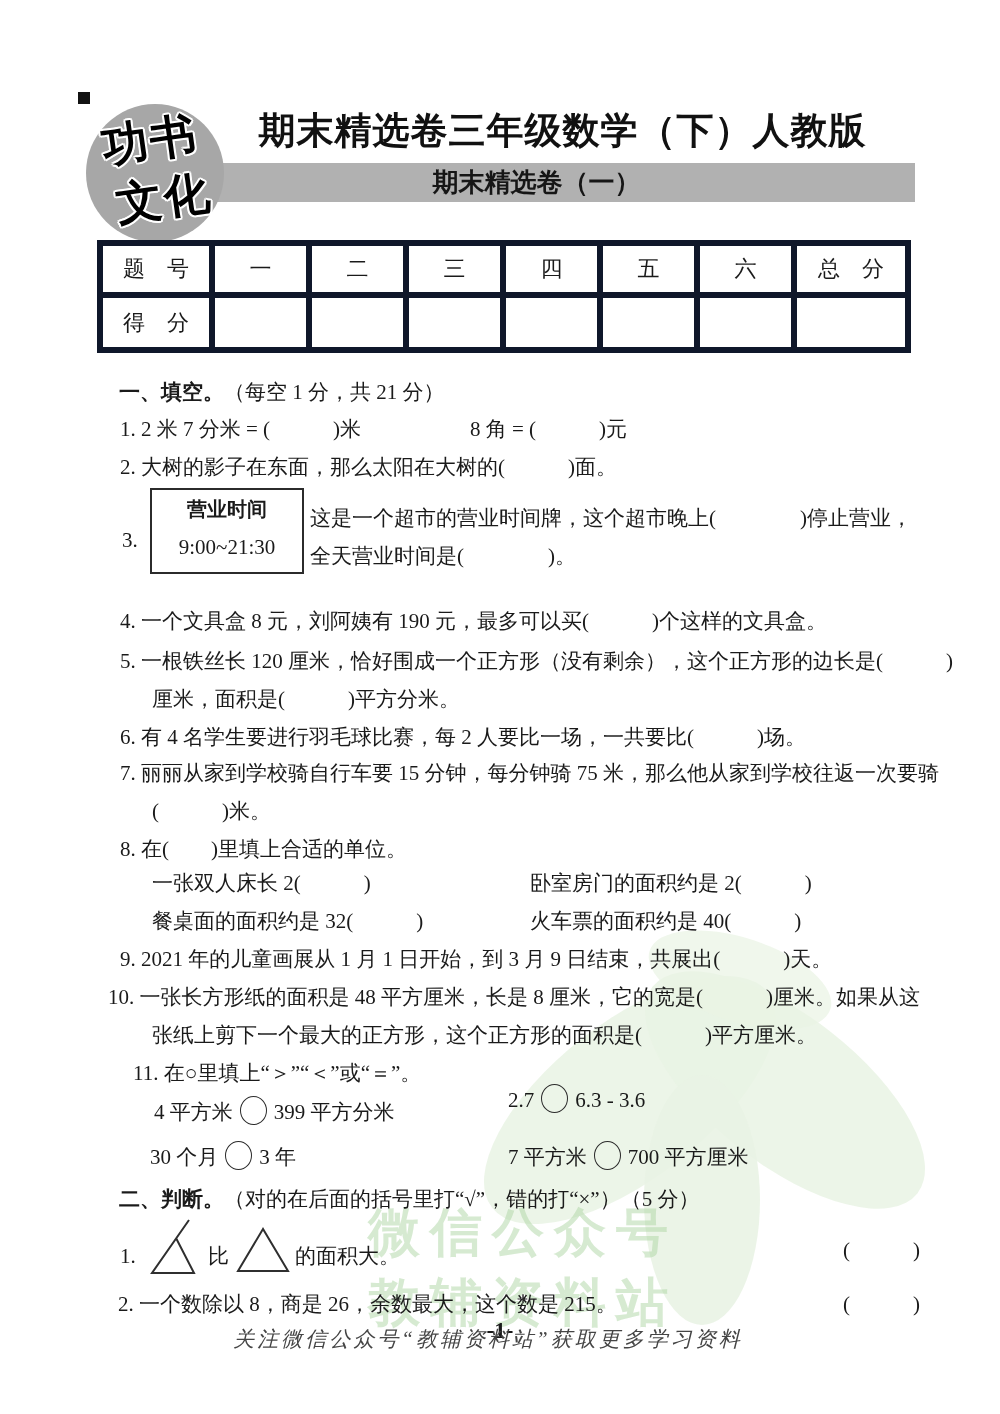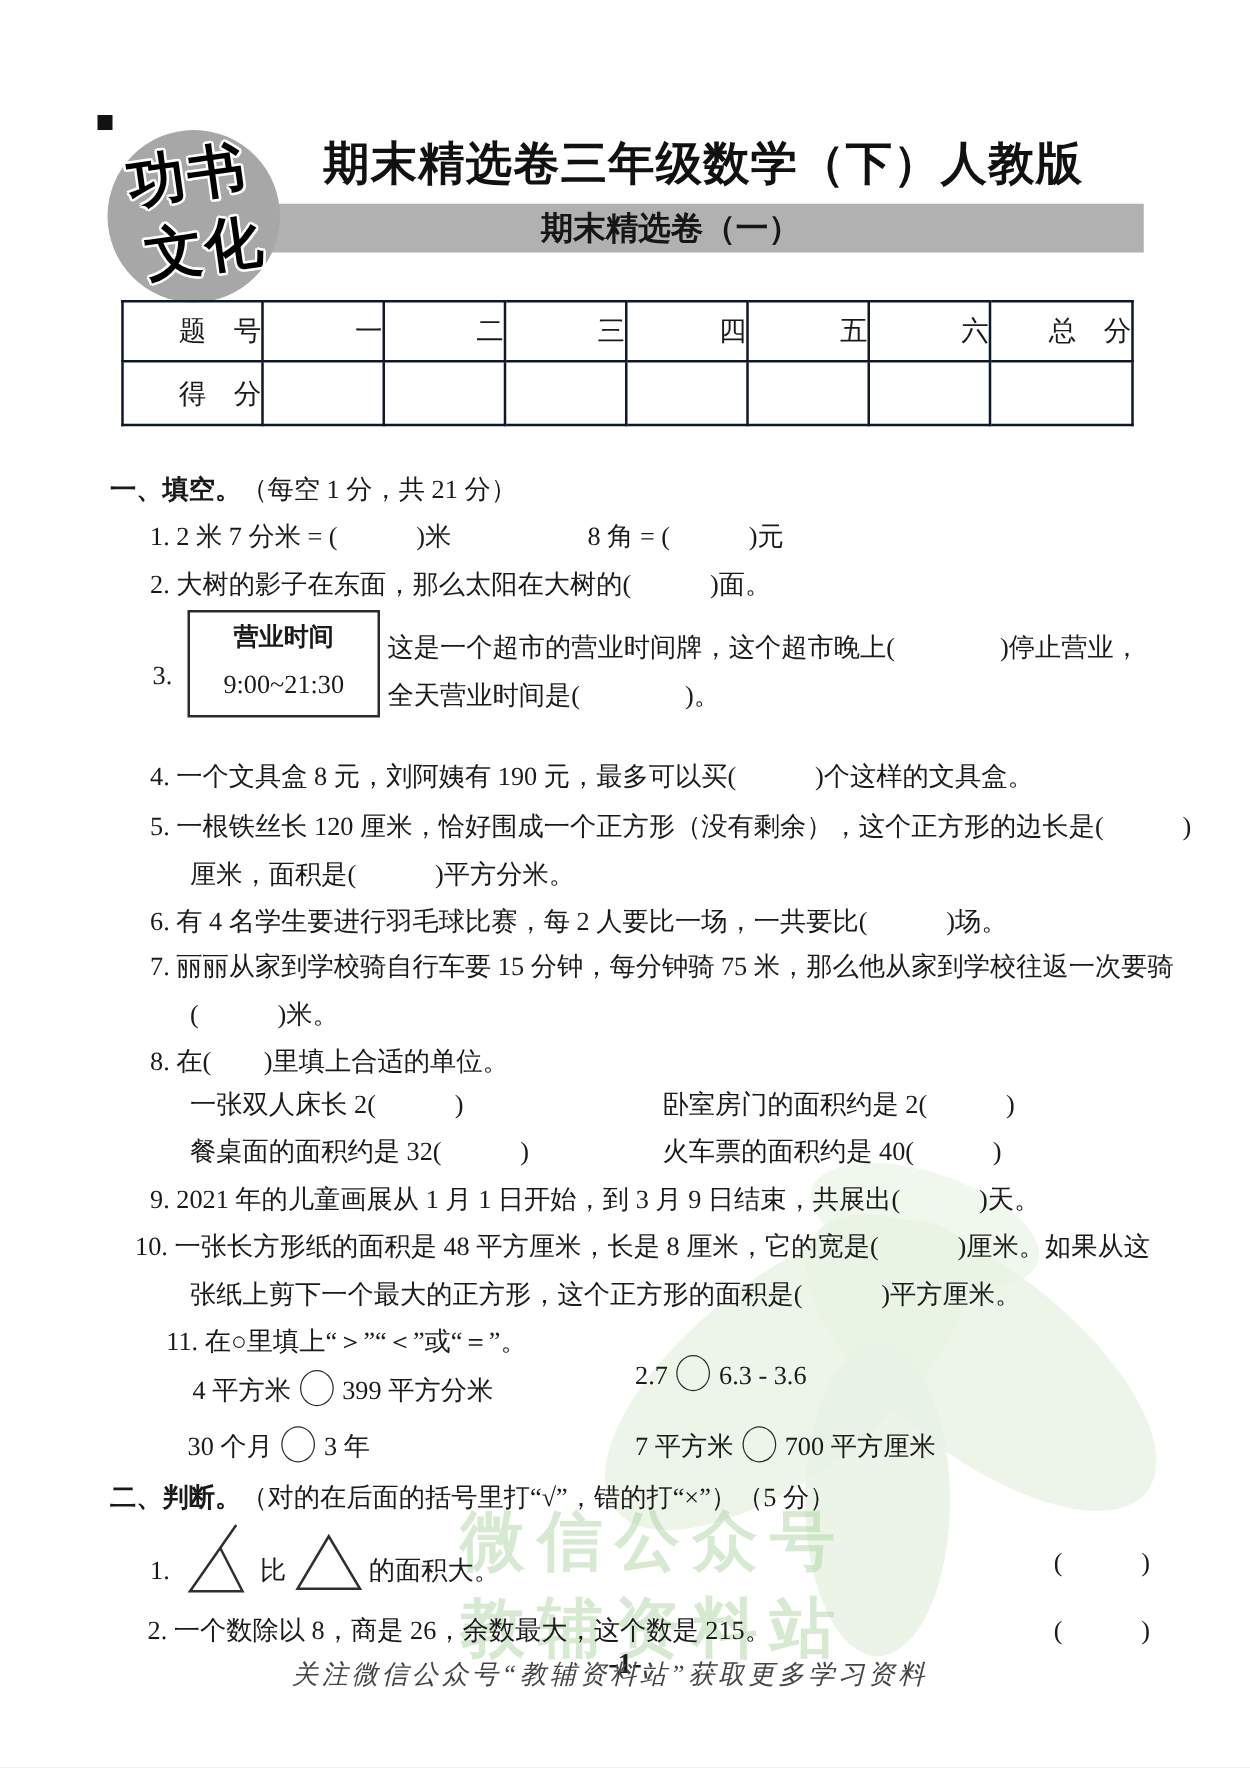--- a/index.html
+++ b/index.html
@@ -1,21 +1,21 @@
 <!DOCTYPE html>
 <html><head>
 <meta charset="utf-8">
 <style>
   html,body{margin:0;padding:0;background:#e8e8e8;}
   .page{position:relative;width:1000px;height:1414px;background:#ffffff;margin:0 auto;
         font-family:"Liberation Serif","DejaVu Serif",serif;color:#1a1a1a;overflow:hidden;}
   .layer-wm{position:absolute;left:0;top:0;width:1000px;height:1414px;z-index:0;}
   .layer-content{position:absolute;left:0;top:0;width:1000px;height:1414px;z-index:1;}
   .line{position:absolute;white-space:nowrap;font-size:21px;line-height:1.3;}
-  .sans{font-family:"Liberation Sans","DejaVu Sans",sans-serif;}
+  .sans{font-family:"Liberation Sans","DejaVu Sans",sans-serif;margin-left:31px;}
   .bold{font-weight:bold;}
 
   
   .corner-mark{position:absolute;left:78px;top:92px;width:12px;height:12px;background:#121212;}
   .main-title{position:absolute;left:210px;top:106px;width:705px;text-align:center;
       font-family:Liberation Sans, sans-serif;font-weight:900;font-size:37px;
       letter-spacing:1px;color:#111;}
   .gray-bar{position:absolute;left:158px;top:163px;width:757px;height:39px;background:#b1b1b1;}
   .sub-title{width:100%;text-align:center;line-height:39px;font-size:26px;font-weight:bold;
       font-family:"Liberation Sans","DejaVu Sans",sans-serif;color:#161616;}
@@ -24,21 +24,21 @@
   .logo-line{position:absolute;font-weight:900;font-size:46px;color:#000;letter-spacing:2px;
       transform:rotate(-8deg);
       text-shadow:2px 0 #fff,-2px 0 #fff,0 2px #fff,0 -2px #fff,
                   1.5px 1.5px #fff,-1.5px -1.5px #fff,1.5px -1.5px #fff,-1.5px 1.5px #fff;}
   .logo-l1{left:16px;top:6px;}
   .logo-l2{left:30px;top:64px;}
 
   
   .score-table{position:absolute;left:97px;top:240px;width:808px;border-collapse:collapse;
       table-layout:fixed;font-size:22px;}
-  .score-table td{border:2px solid #0f172a;text-align:right;padding:0;}
+  .score-table td{border:6px solid #0f172a;text-align:center;padding:0;}
   .score-table tr.r1 td{height:46px;}
   .score-table tr.r2 td{height:49px;}
 
   
   .biz-box{position:absolute;left:150px;top:488px;width:138px;height:82px;border:2px solid #2b2b2b;padding-left:12px;}
   .biz-title{position:absolute;left:0;top:6px;width:100%;text-align:center;font-size:20px;
       font-weight:bold;font-family:"Liberation Sans","DejaVu Sans",sans-serif;}
   .biz-time{position:absolute;left:0;top:45px;width:100%;text-align:center;font-size:21px;}
 
   

